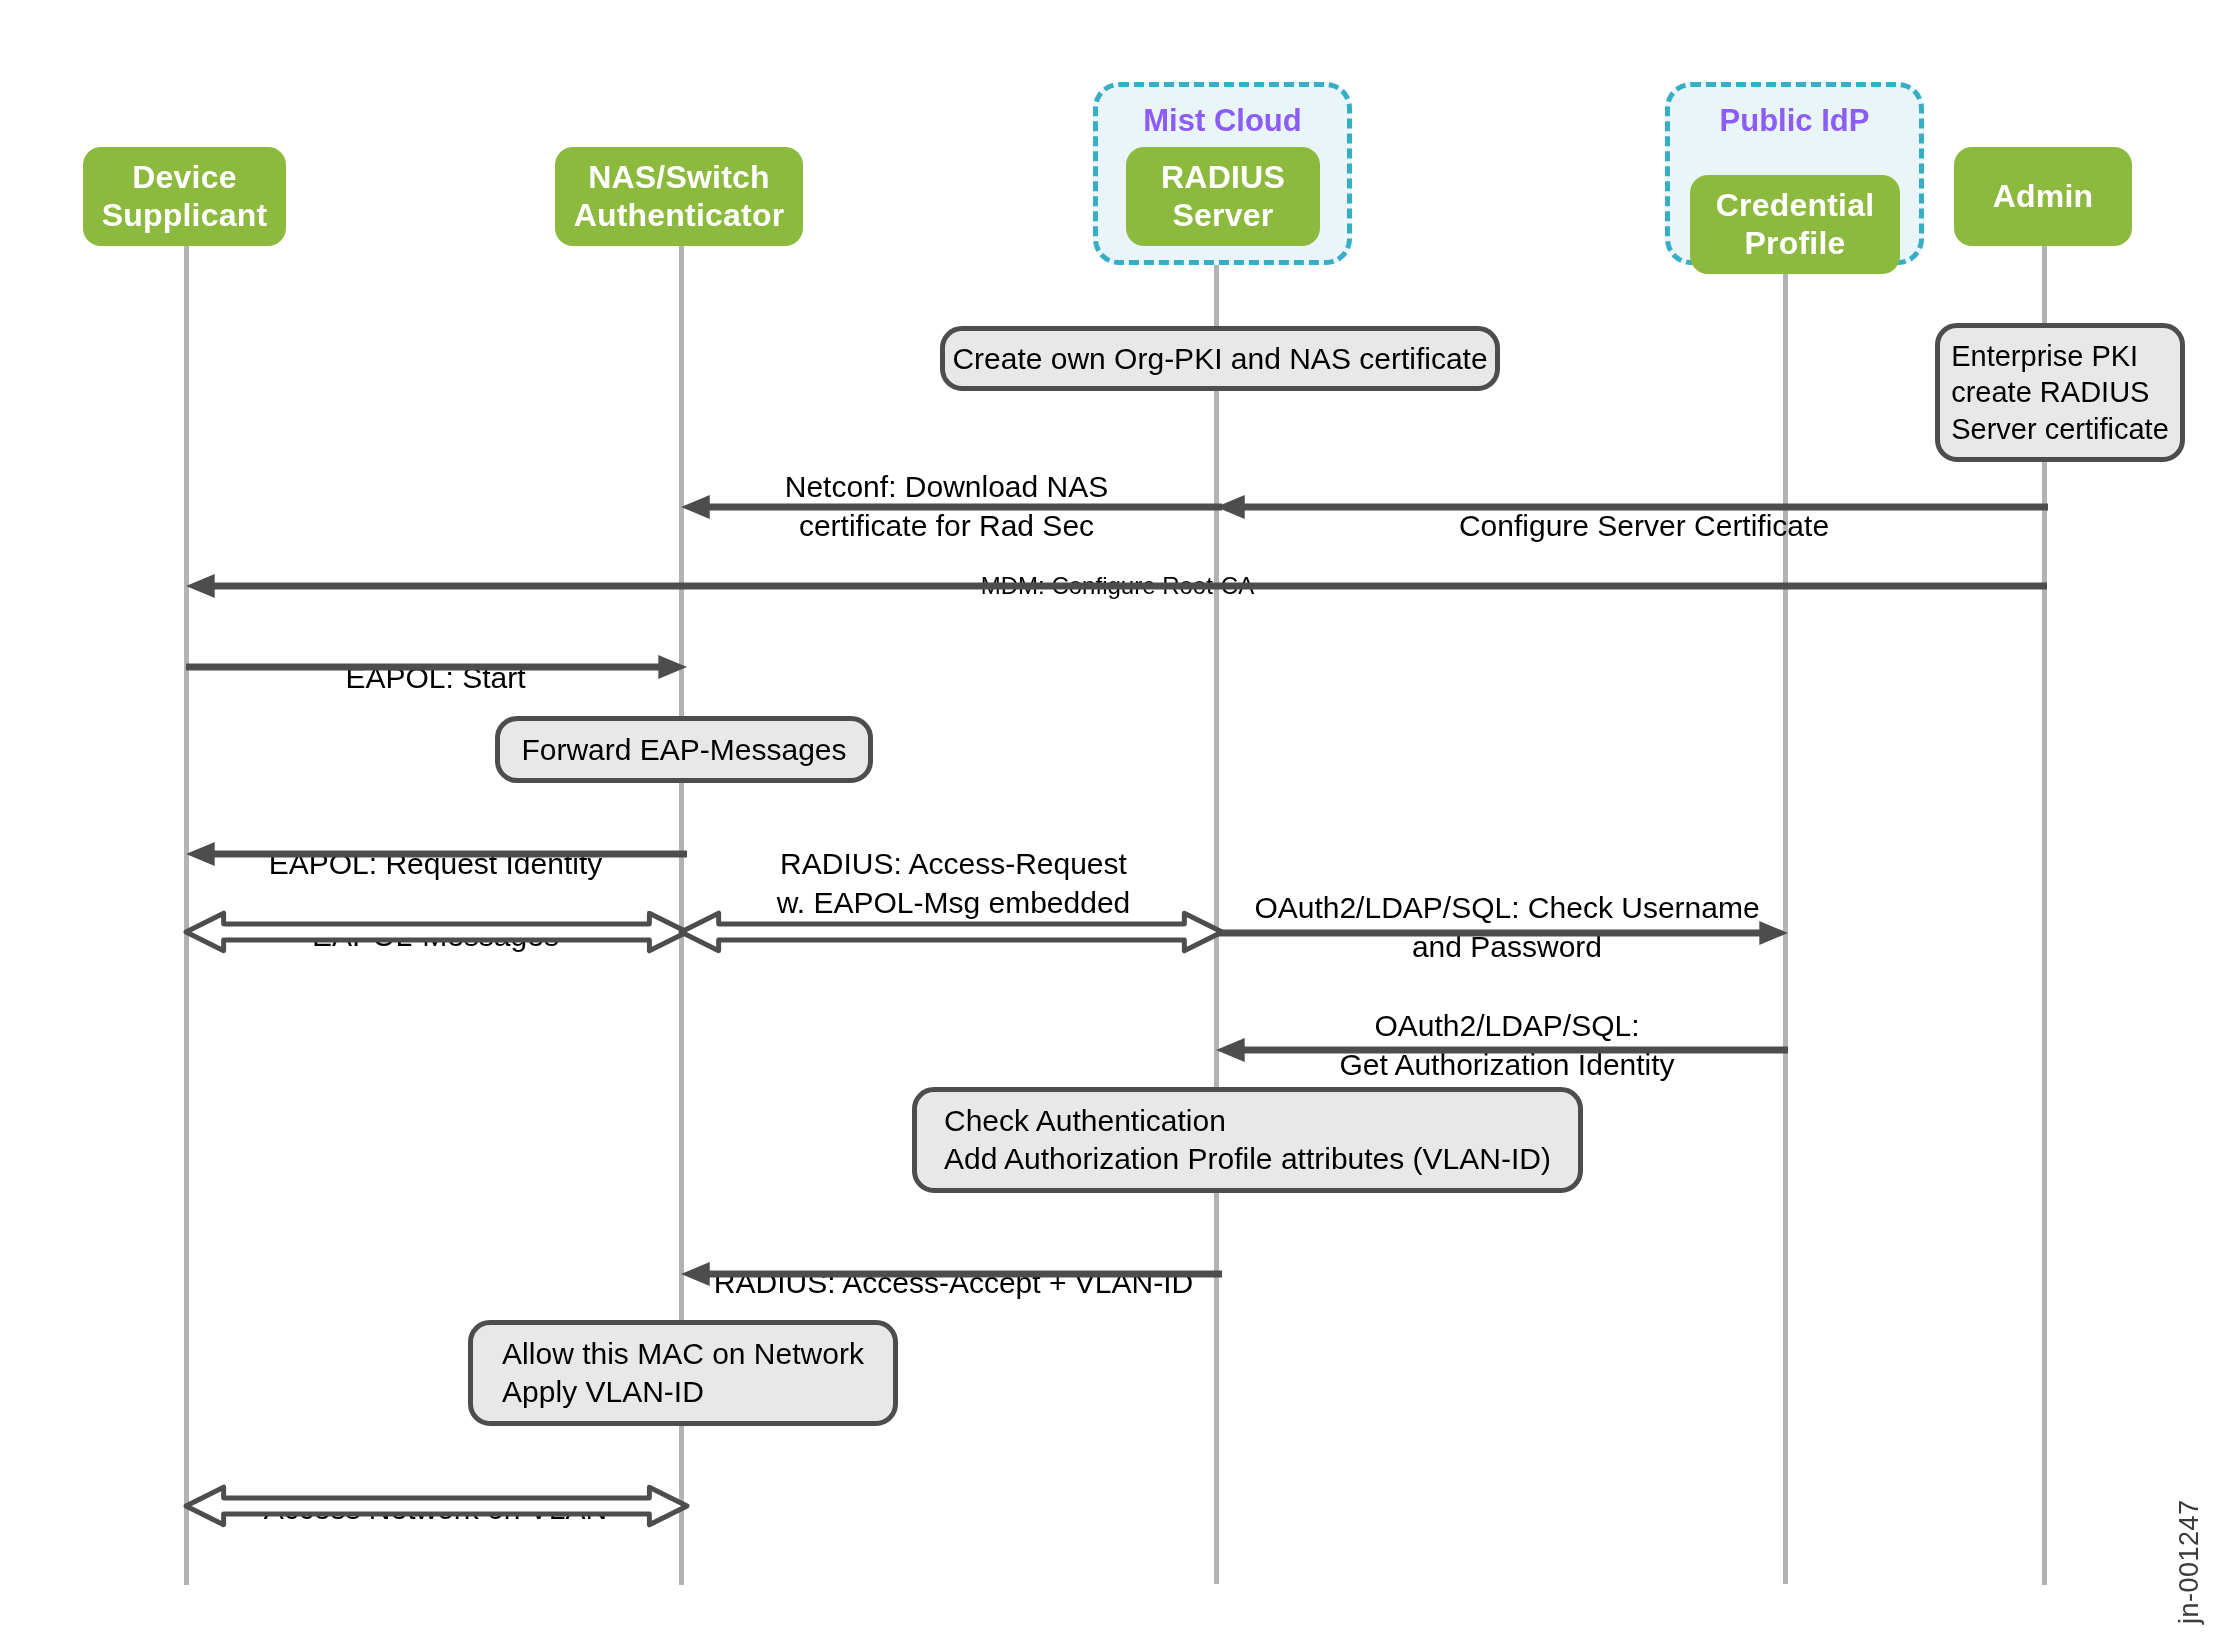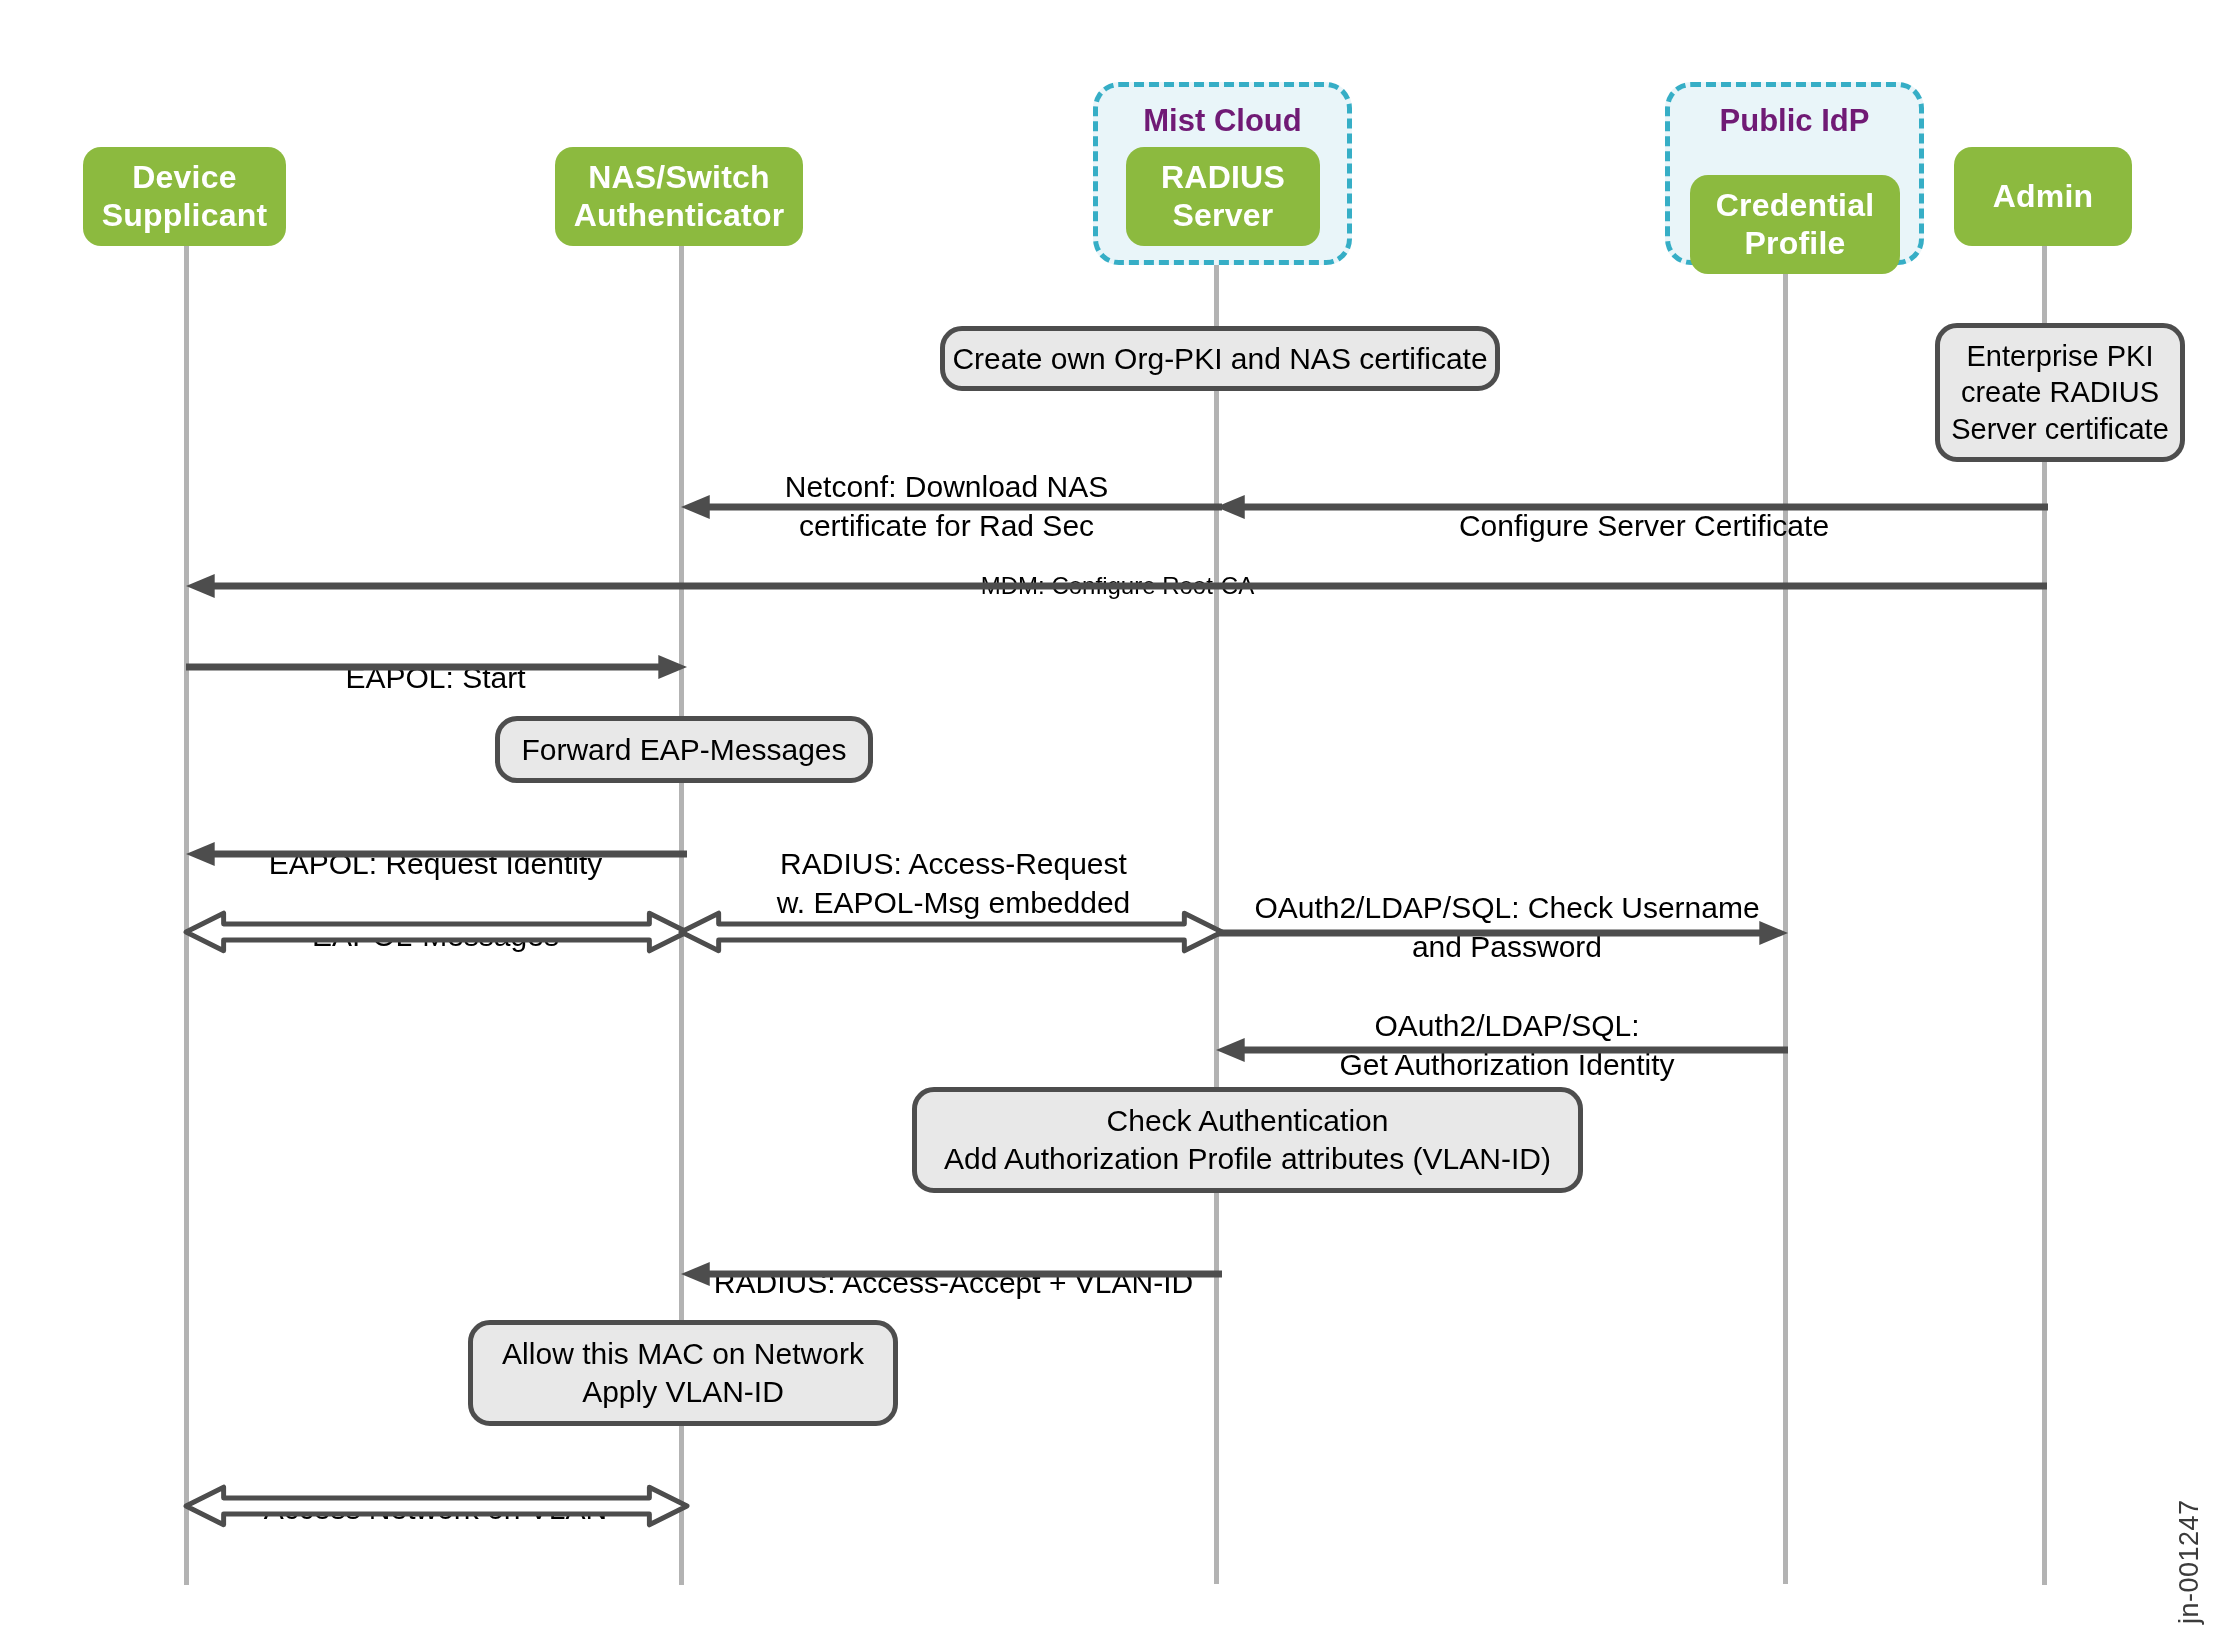--- a/index.html
+++ b/index.html
@@ -47,35 +47,34 @@
     background: #e9f5f9;
     border: 5px dashed #36aec6;
     border-radius: 26px;
     box-sizing: border-box;
   }
   .group-title {
     position: absolute;
     left: 0;
     right: 0;
     text-align: center;
-    color: #701a75;
+    color: #8b5cf6;
     font-weight: bold;
   }
 
   
   .note {
     position: absolute;
     background: #e8e8e8;
     border: 5px solid #4d4d4d;
     border-radius: 22px;
     box-sizing: border-box;
     display: flex;
     align-items: center;
     justify-content: center;
-    text-align: center;
     color: #000000;
     line-height: 1.26;
   }
 
   
   .msg-label {
     position: absolute;
     text-align: center;
     color: #000000;
     line-height: 1.28;

